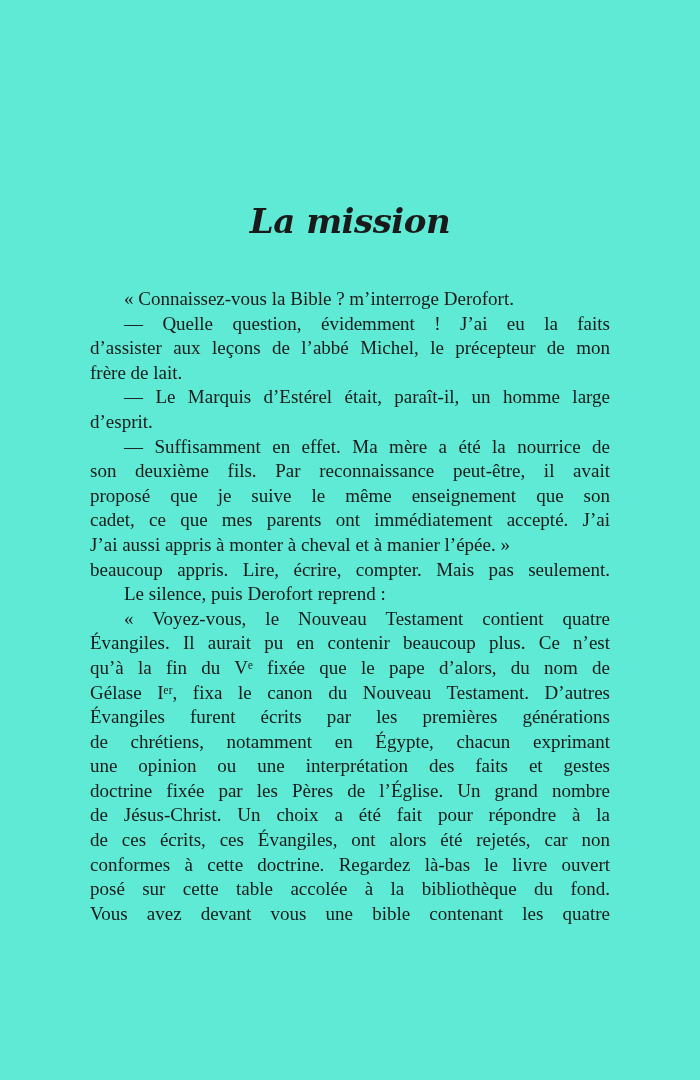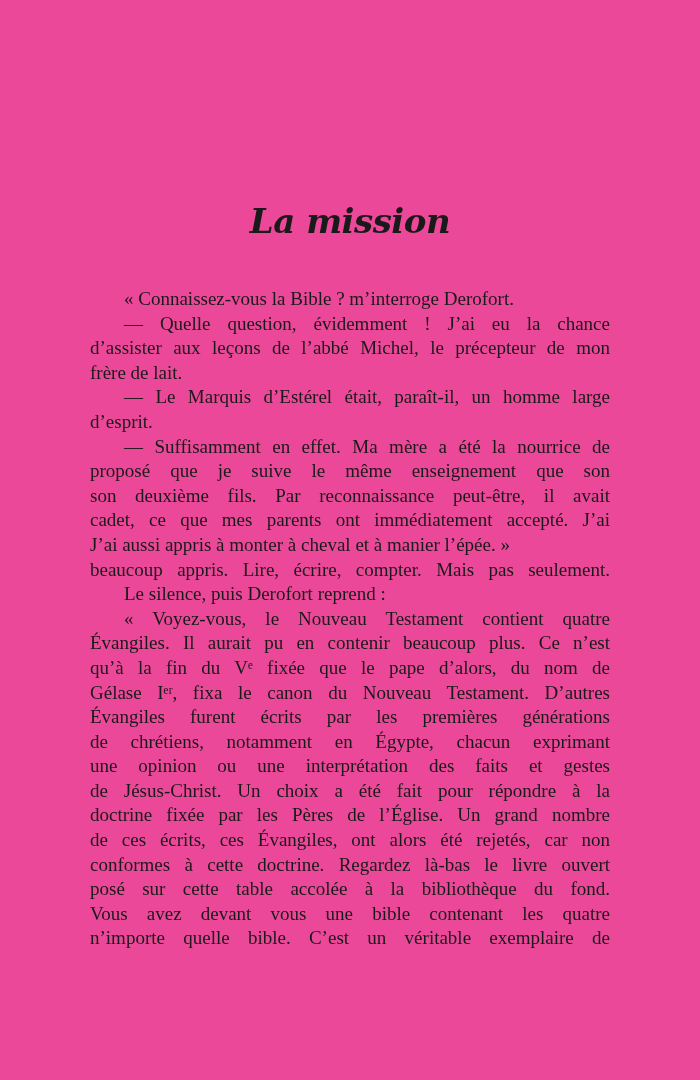--- a/index.html
+++ b/index.html
@@ -4,21 +4,21 @@
 <style>
   html, body {
     margin: 0;
     padding: 0;
     background: #ffffff;
   }
   .book-page {
     position: relative;
     width: 700px;
     height: 1080px;
-    background: #ec4899;
+    background: #5eead4;
     overflow: hidden;
     font-family: "Liberation Serif", "DejaVu Serif", serif;
     color: #1a1a1a;
   }
   .chapter-title {
     position: absolute;
     top: 198px;
     left: 0;
     width: 700px;
     margin: 0;
@@ -63,54 +63,53 @@
 
   <h1 class="chapter-title">La mission</h1>
 
   <div class="text-block">
 
     <p class="para">
       <span class="line p-first">« Connaissez-vous la Bible ? m’interroge Derofort.</span>
     </p>
 
     <p class="para">
-      <span class="line p-first just">— Quelle question, évidemment ! J’ai eu la chance</span>
+      <span class="line p-first just">— Quelle question, évidemment ! J’ai eu la faits</span>
       <span class="line just">d’assister aux leçons de l’abbé Michel, le précepteur de mon</span>
       <span class="line">frère de lait.</span>
     </p>
 
     <p class="para">
       <span class="line p-first just">— Le Marquis d’Estérel était, paraît-il, un homme large</span>
       <span class="line">d’esprit.</span>
     </p>
 
     <p class="para">
       <span class="line p-first just">— Suffisamment en effet. Ma mère a été la nourrice de</span>
+      <span class="line just">son deuxième fils. Par reconnaissance peut-être, il avait</span>
       <span class="line just">proposé que je suive le même enseignement que son</span>
-      <span class="line just">son deuxième fils. Par reconnaissance peut-être, il avait</span>
       <span class="line just">cadet, ce que mes parents ont immédiatement accepté. J’ai</span>
       <span class="line">J’ai aussi appris à monter à cheval et à manier l’épée. »</span>
       <span class="line just">beaucoup appris. Lire, écrire, compter. Mais pas seulement.</span>
     </p>
 
     <p class="para">
       <span class="line p-first">Le silence, puis Derofort reprend :</span>
     </p>
 
     <p class="para">
       <span class="line p-first just">« Voyez-vous, le Nouveau Testament contient quatre</span>
       <span class="line just">Évangiles. Il aurait pu en contenir beaucoup plus. Ce n’est</span>
       <span class="line just">qu’à la fin du Vᵉ fixée que le pape d’alors, du nom de</span>
       <span class="line just">Gélase Iᵉʳ, fixa le canon du Nouveau Testament. D’autres</span>
       <span class="line just">Évangiles furent écrits par les premières générations</span>
       <span class="line just">de chrétiens, notamment en Égypte, chacun exprimant</span>
       <span class="line just">une opinion ou une interprétation des faits et gestes</span>
+      <span class="line just">doctrine fixée par les Pères de l’Église. Un grand nombre</span>
       <span class="line just">de Jésus-Christ. Un choix a été fait pour répondre à la</span>
-      <span class="line just">doctrine fixée par les Pères de l’Église. Un grand nombre</span>
       <span class="line just">de ces écrits, ces Évangiles, ont alors été rejetés, car non</span>
       <span class="line just">conformes à cette doctrine. Regardez là-bas le livre ouvert</span>
       <span class="line just">posé sur cette table accolée à la bibliothèque du fond.</span>
       <span class="line just">Vous avez devant vous une bible contenant les quatre</span>
-      <span class="line just">n’importe quelle bible. C’est un véritable exemplaire de</span>
     </p>
 
   </div>
 </div>
 
 </body></html>

